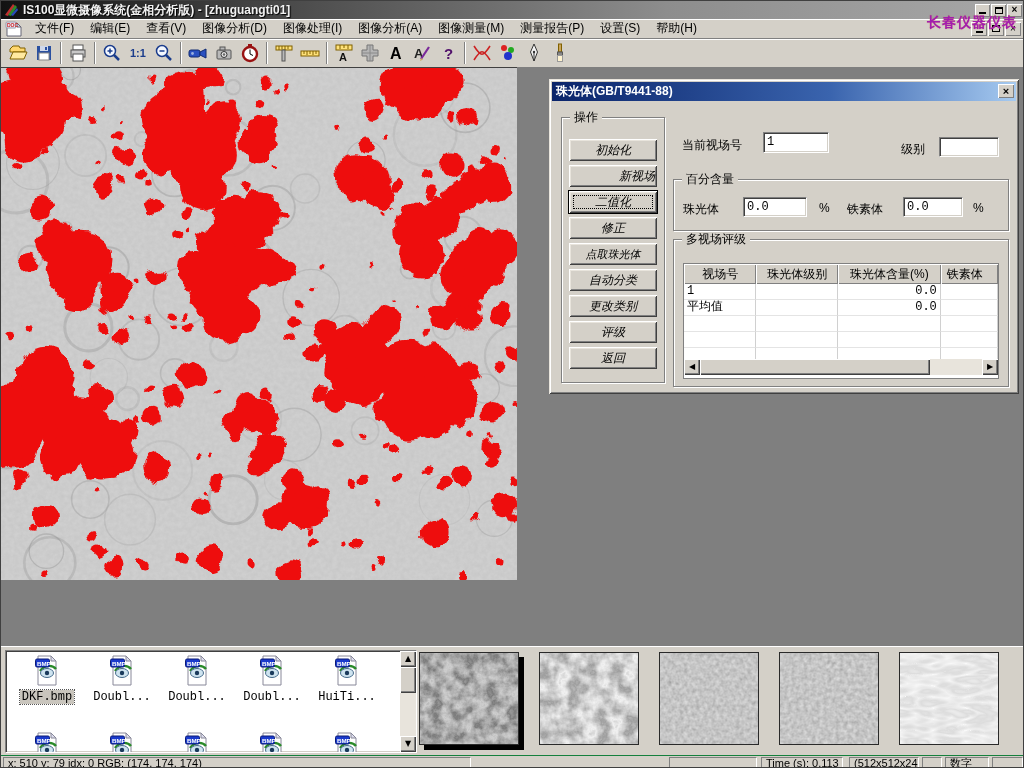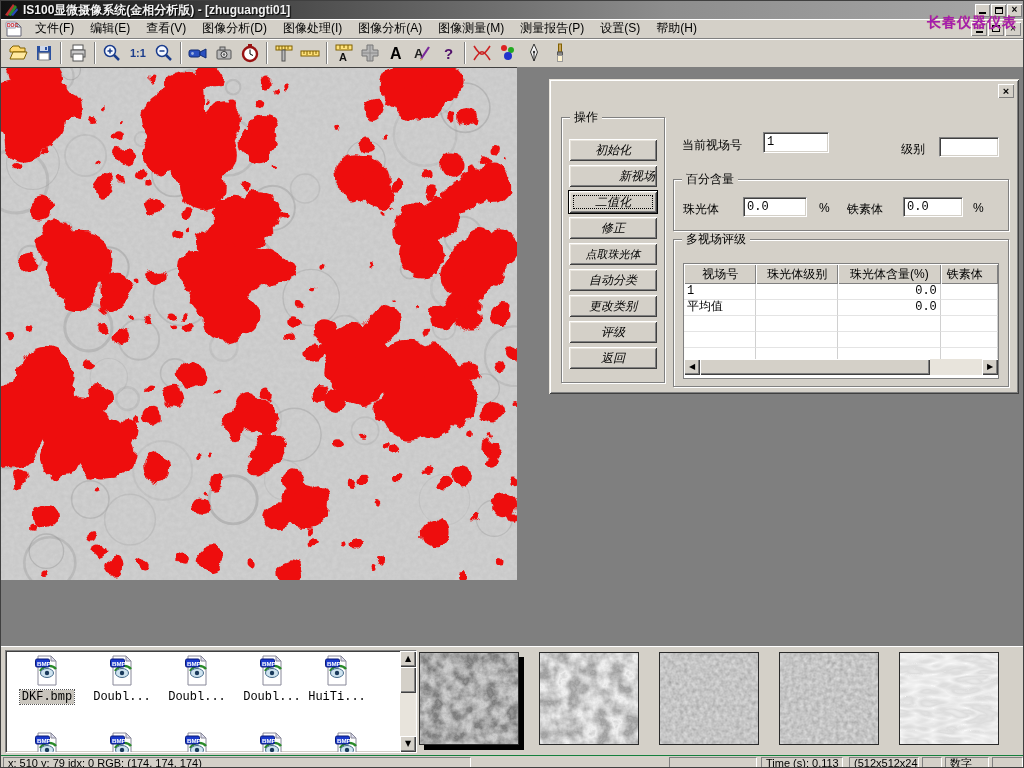--- a/index.html
+++ b/index.html
@@ -749,20 +749,23 @@
             <circle cx="265.1" cy="15.0" r="4.6"></circle>
             <circle cx="385.3" cy="378.4" r="3.4"></circle>
             <circle cx="336.9" cy="374.2" r="5.0"></circle>
             <circle cx="89.3" cy="408.6" r="3.2"></circle>
           </g>
         </svg>
     </div>
   </div>
 
   <div id="dialog" class="abs">
+    <div id="dlg-title" class="abs">
+      <span>珠光体(GB/T9441-88)</span>
+    </div>
     <div id="dlg-close" class="abs raised-thin">×</div>
 
     <div class="abs groupbox" style="left:12px;top:38px;width:104px;height:266px;">
       <span class="grouplabel">操作</span>
     </div>
     <div class="abs dlgbtn raised" style="top:60px;">初始化</div>
     <div class="abs dlgbtn raised" style="top:86px;padding-left:48px;">新视场</div>
     <div class="abs dlgbtn raised default-btn" style="top:112px;">二值化</div>
     <div class="abs dlgbtn raised" style="top:138px;">修正</div>
     <div class="abs dlgbtn raised" style="top:164px;font-size:11px;">点取珠光体</div>
@@ -869,21 +872,21 @@
           </svg><div><span class="filelabel">Doubl...</span></div></div>
         <div class="fileitem" style="left:231px;top:4px;"><svg width="26" height="31" viewBox="0 0 26 31">
             <path d="M4 1 h13 l5 5 v24 H4z" fill="#fff" stroke="#889"></path>
             <path d="M17 1 v5 h5z" fill="#dde" stroke="#889"></path>
             <path d="M6 16 C11 9 19 10 22 14" stroke="#2a8a2a" stroke-width="2.4" fill="none"></path>
             <ellipse cx="13" cy="18" rx="6.5" ry="4.5" fill="#cfe4f0" stroke="#456a8a"></ellipse>
             <circle cx="13" cy="18" r="2.2" fill="#1a3a5c"></circle>
             <rect x="1.5" y="4" width="14" height="8" rx="1.5" fill="#1a3acc" stroke="#0a1a77"></rect>
             <text x="3" y="10.5" font-size="6.2" font-weight="bold" fill="#fff">BMP</text>
           </svg><div><span class="filelabel">Doubl...</span></div></div>
-        <div class="fileitem" style="left:296px;top:4px;"><svg width="26" height="31" viewBox="0 0 26 31">
+        <div class="fileitem" style="left:306px;top:4px;"><svg width="26" height="31" viewBox="0 0 26 31">
             <path d="M4 1 h13 l5 5 v24 H4z" fill="#fff" stroke="#889"></path>
             <path d="M17 1 v5 h5z" fill="#dde" stroke="#889"></path>
             <path d="M6 16 C11 9 19 10 22 14" stroke="#2a8a2a" stroke-width="2.4" fill="none"></path>
             <ellipse cx="13" cy="18" rx="6.5" ry="4.5" fill="#cfe4f0" stroke="#456a8a"></ellipse>
             <circle cx="13" cy="18" r="2.2" fill="#1a3a5c"></circle>
             <rect x="1.5" y="4" width="14" height="8" rx="1.5" fill="#1a3acc" stroke="#0a1a77"></rect>
             <text x="3" y="10.5" font-size="6.2" font-weight="bold" fill="#fff">BMP</text>
           </svg><div><span class="filelabel">HuiTi...</span></div></div>
         <div class="fileitem" style="left:6px;top:81px;"><svg width="26" height="31" viewBox="0 0 26 31">
             <path d="M4 1 h13 l5 5 v24 H4z" fill="#fff" stroke="#889"></path>

